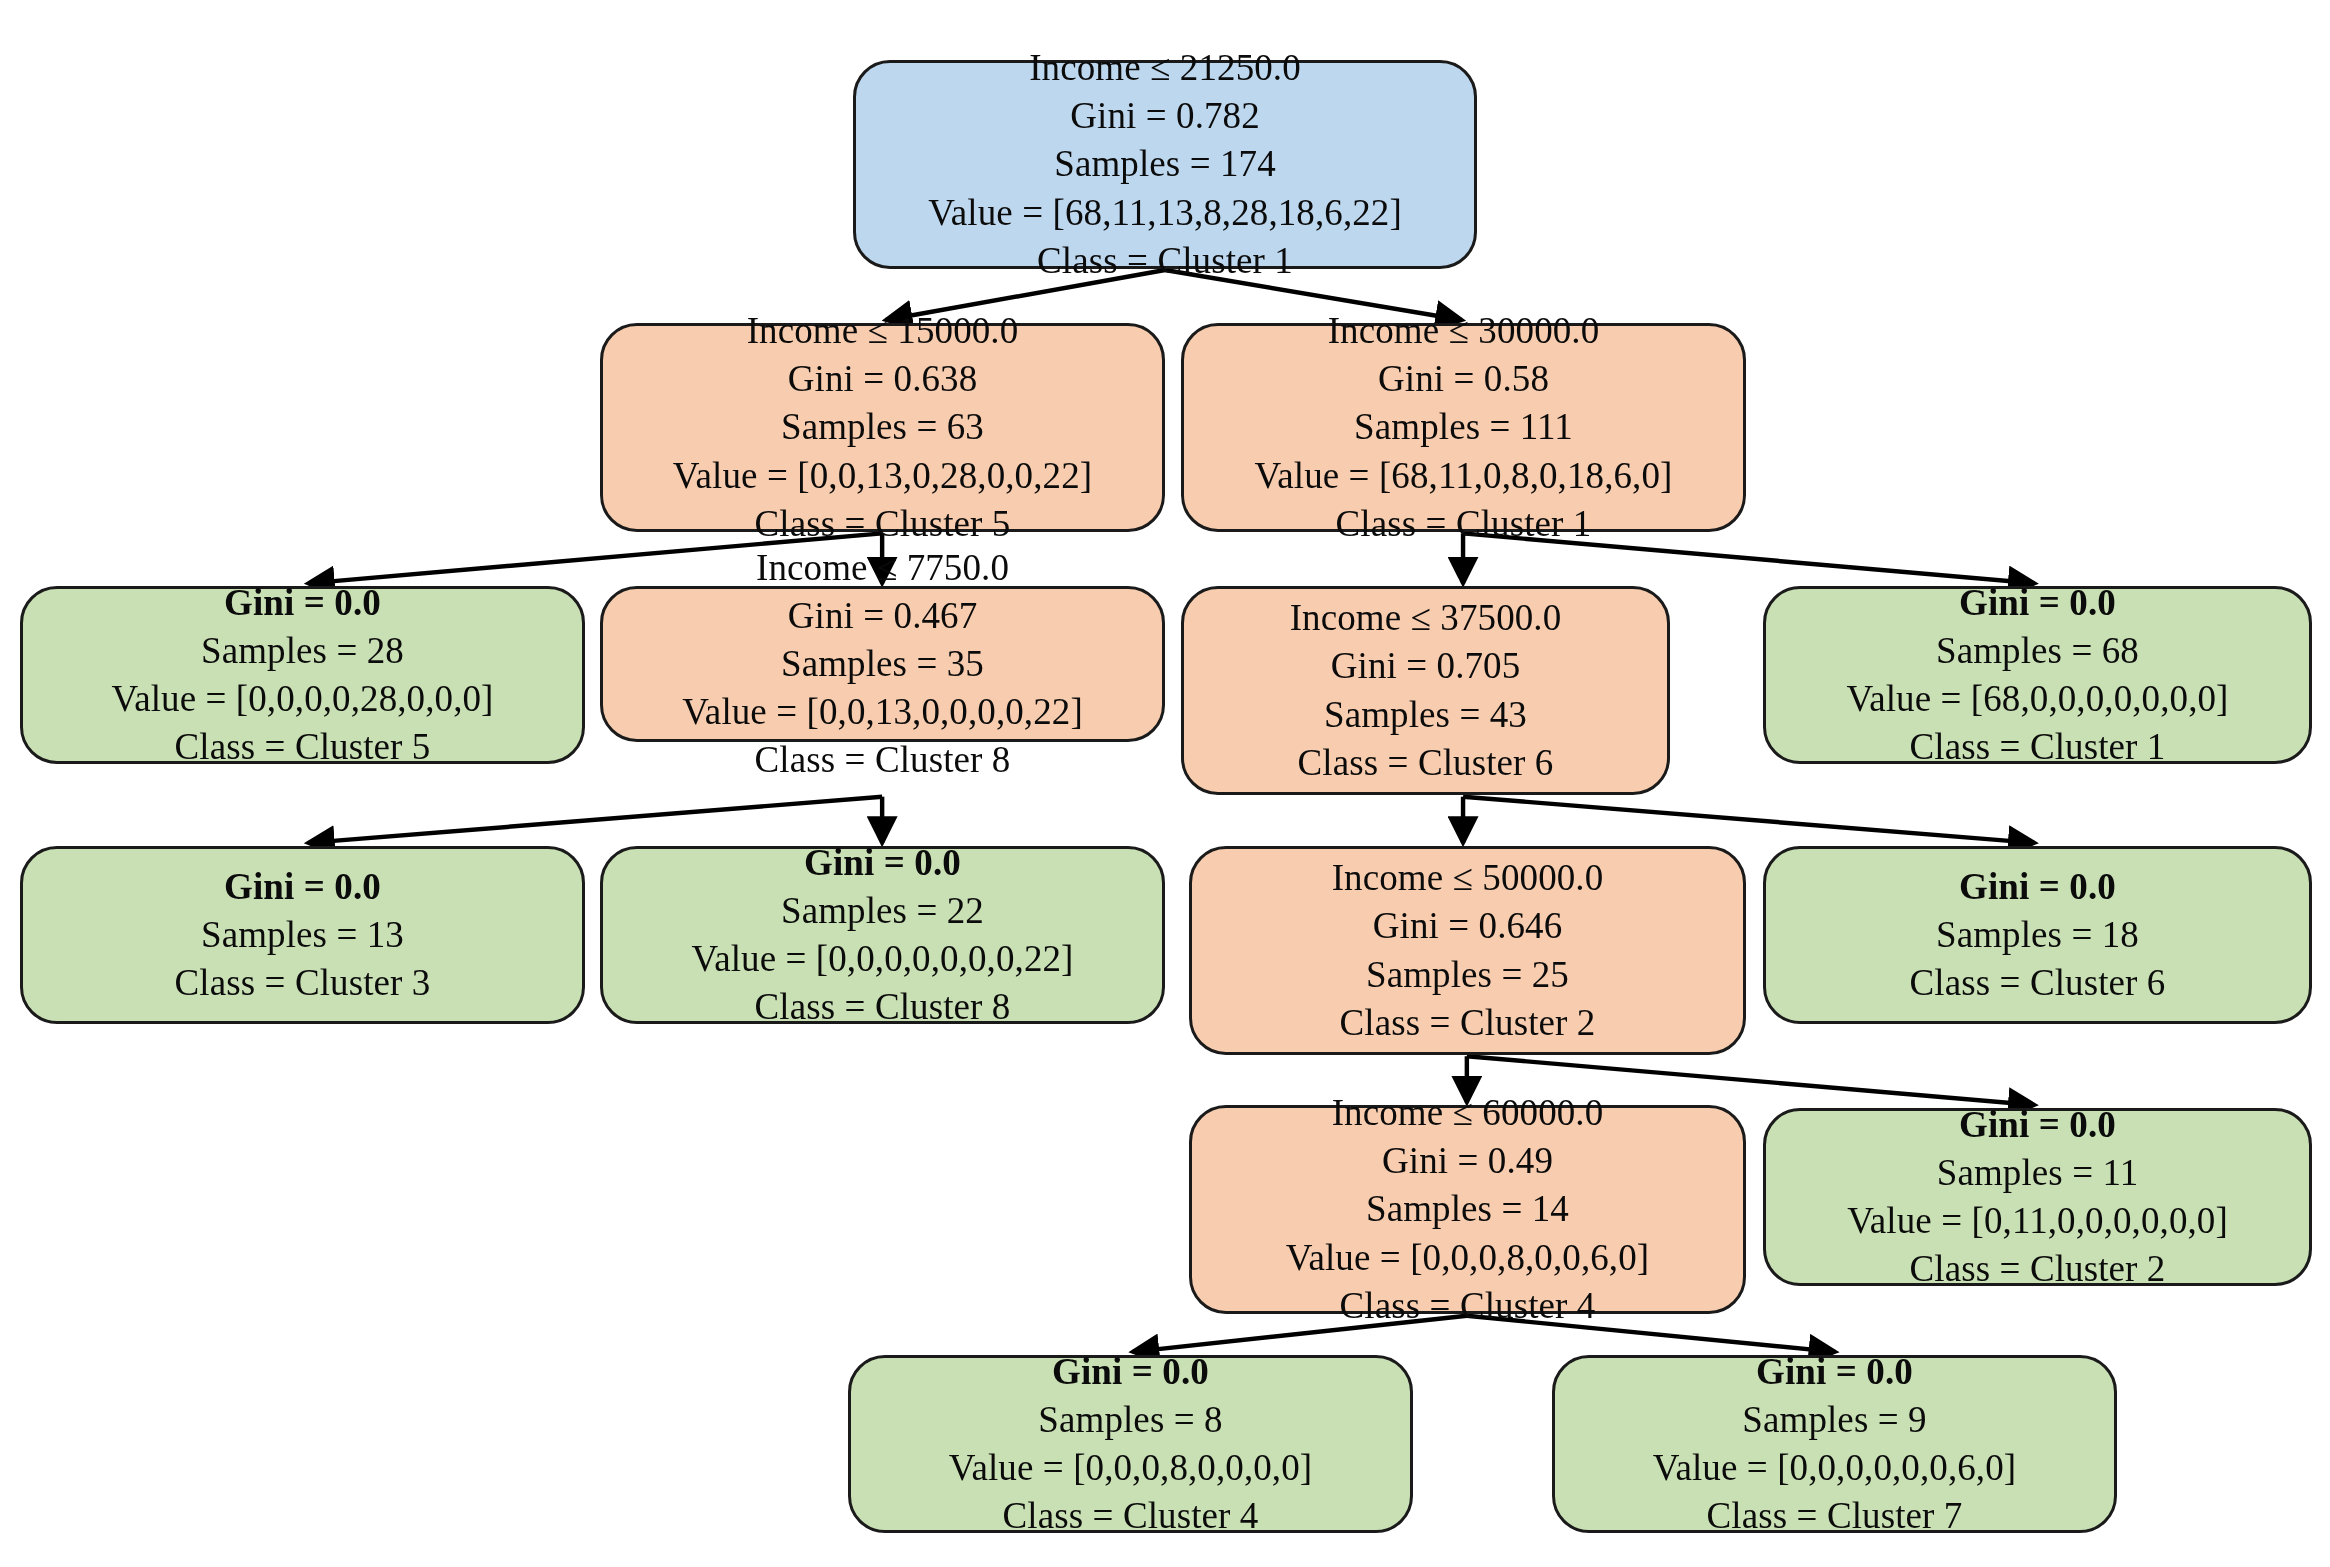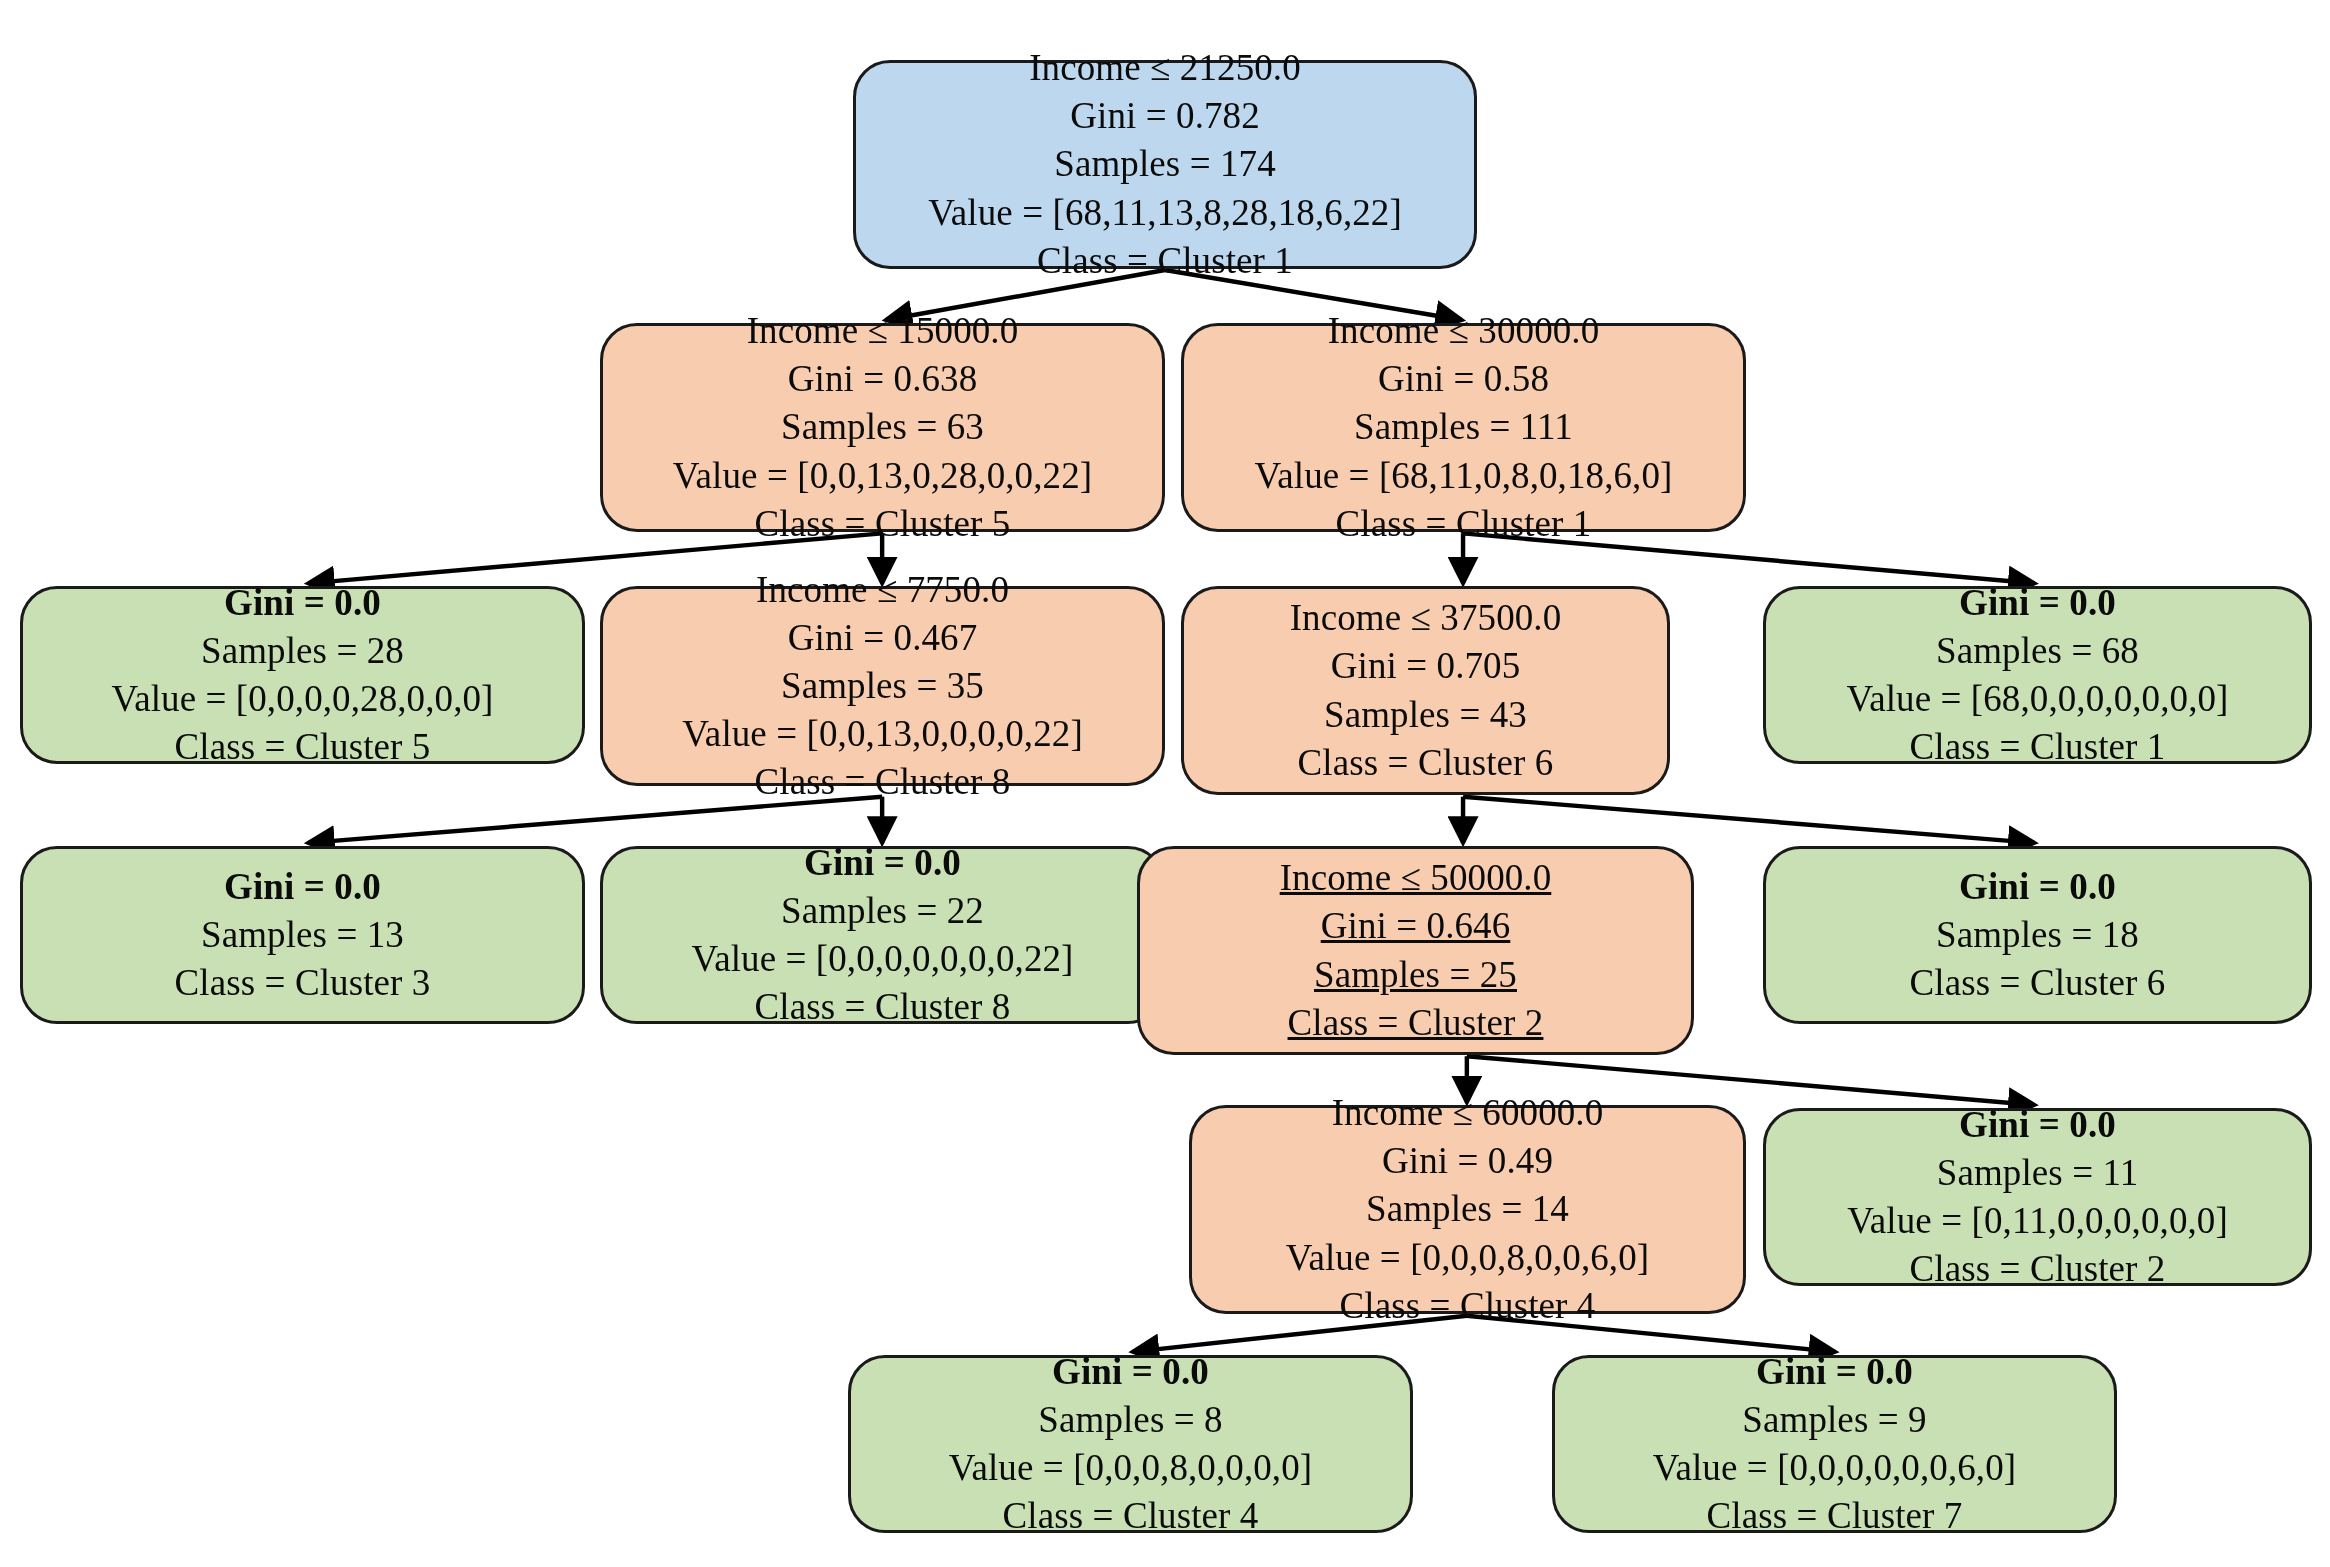--- a/index.html
+++ b/index.html
@@ -94,21 +94,21 @@
         <span class="line">Samples = 111</span>
         <span class="line">Value = [68,11,0,8,0,18,6,0]</span>
         <span class="line">Class = Cluster 1</span>
       </div>
       <div class="node fill-leaf" style="left: 20px; top: 554px; width: 565px; height: 178px;">
         <span class="line gini-bold">Gini = 0.0</span>
         <span class="line">Samples = 28</span>
         <span class="line">Value = [0,0,0,0,28,0,0,0]</span>
         <span class="line">Class = Cluster 5</span>
       </div>
-      <div class="node fill-split" style="left: 600px; top: 554px; width: 565px; height: 200px;">
+      <div class="node fill-split" style="left: 600px; top: 554px; width: 565px; height: 156px;">
         <span class="line">Income ≤ 7750.0</span>
         <span class="line">Gini = 0.467</span>
         <span class="line">Samples = 35</span>
         <span class="line">Value = [0,0,13,0,0,0,0,22]</span>
         <span class="line">Class = Cluster 8</span>
       </div>
       <div class="node fill-split" style="left: 1181px; top: 554px; width: 489px; height: 209px;">
         <span class="line">Income ≤ 37500.0</span>
         <span class="line">Gini = 0.705</span>
         <span class="line">Samples = 43</span>
@@ -124,21 +124,21 @@
         <span class="line gini-bold">Gini = 0.0</span>
         <span class="line">Samples = 13</span>
         <span class="line">Class = Cluster 3</span>
       </div>
       <div class="node fill-leaf" style="left: 600px; top: 814px; width: 565px; height: 178px;">
         <span class="line gini-bold">Gini = 0.0</span>
         <span class="line">Samples = 22</span>
         <span class="line">Value = [0,0,0,0,0,0,0,22]</span>
         <span class="line">Class = Cluster 8</span>
       </div>
-      <div class="node fill-split" style="left: 1137px; top: 814px; width: 557px; height: 209px; text-decoration: underline;">
+      <div class="node fill-split" style="left: 1189px; top: 814px; width: 557px; height: 209px;">
         <span class="line">Income ≤ 50000.0</span>
         <span class="line">Gini = 0.646</span>
         <span class="line">Samples = 25</span>
         <span class="line">Class = Cluster 2</span>
       </div>
       <div class="node fill-leaf" style="left: 1763px; top: 814px; width: 549px; height: 178px;">
         <span class="line gini-bold">Gini = 0.0</span>
         <span class="line">Samples = 18</span>
         <span class="line">Class = Cluster 6</span>
       </div>

